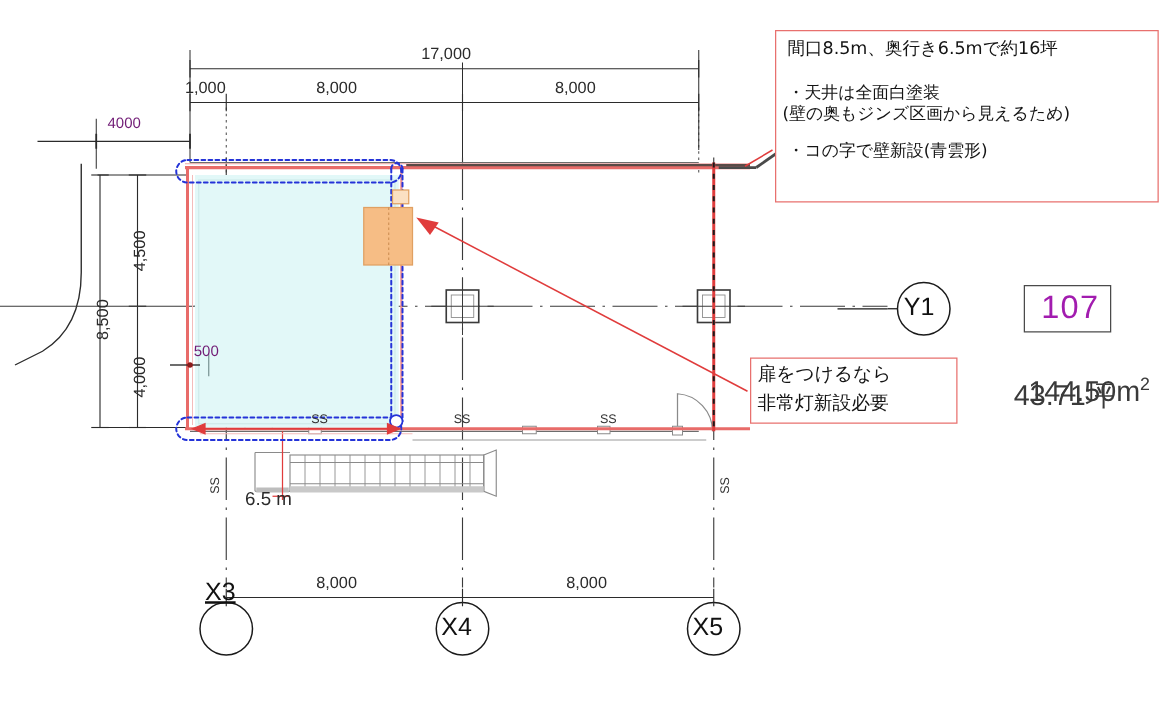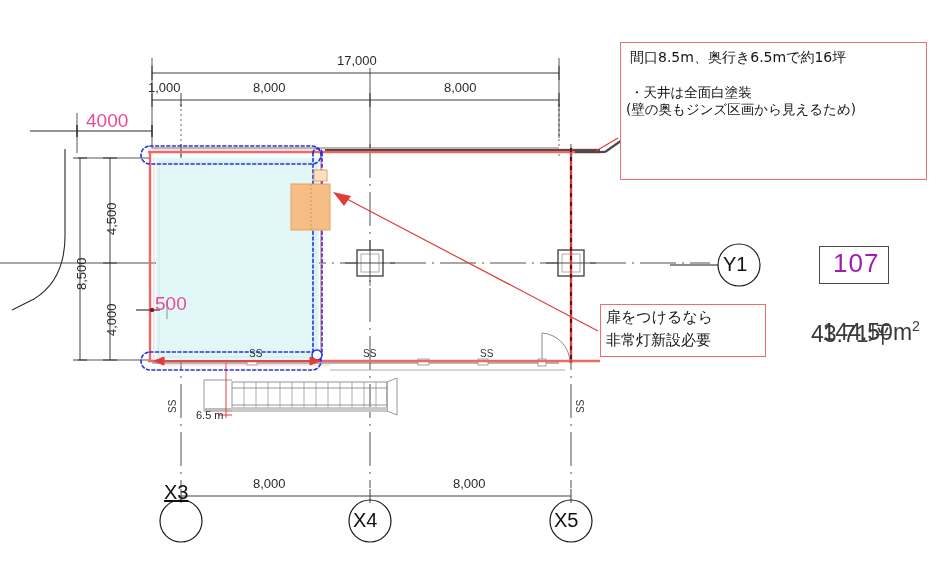--- a/index.html
+++ b/index.html
@@ -14,41 +14,40 @@
     position: relative;
     overflow: hidden;
     font-family: "Liberation Sans", "DejaVu Sans", sans-serif;
     color: #1a1a1a;
   }
   #plan-root {
     position: absolute;
     left: 0; top: 0;
     width: 937px;
     height: 482px;
-    margin-top: 18px;
   }
   svg.layer {
     position: absolute;
     left: 0; top: 0;
     width: 937px;
     height: 574px;
   }
   
   .txt {
     position: absolute;
     white-space: pre;
     line-height: 1.15;
   }
   .dim {
     font-size: 13px;
     color: #2b2b2b;
     font-family: "Liberation Sans", sans-serif;
   }
-  .dim-sm { font-size: 11px; color: #2b2b2b; }
-  .dim-lg { font-size: 19px; color: #ec4899; }
+  .dim-sm { font-size: 15px; color: #2b2b2b; }
+  .dim-lg { font-size: 12px; color: #701a75; }
   .dim-vert {
     transform-origin: left top;
     transform: rotate(-90deg);
   }
   .grid-label {
     font-size: 20px;
     color: #111;
     font-family: "Liberation Sans", sans-serif;
   }
   .ss-label {
@@ -367,18 +366,19 @@
 
   <div class="txt area-txt" style="left:797px; top:274px;">
     <span>144.50m</span><span class="sup">2</span>
   </div>
   <div class="txt area-txt" style="left:811px; top:303px;text-align:right;">43.71坪</div>
 
   <div class="note-box" style="left:620px; top:24px; width:307px; height:138px;"></div>
   <div class="note-line note-line-b" style="left:630px; top:31px;">間口8.5m、奥行き6.5mで約16坪</div>
   <div class="note-line" style="left:630px; top:66px;">・天井は全面白塗装</div>
   <div class="note-line" style="left:626px; top:83px;">(壁の奥もジンズ区画から見えるため)</div>
+  <div class="note-line" style="left:630px; top:113px;">・コの字で壁新設(青雲形)</div>
 
   <div class="note-box" style="left:600px; top:286px; width:166px; height:53px;"></div>
   <div class="door-note-line" style="left:606px; top:290px;">扉をつけるなら</div>
   <div class="door-note-line" style="left:606px; top:313px;">非常灯新設必要</div>
 
 </div>
 
 </body></html>

